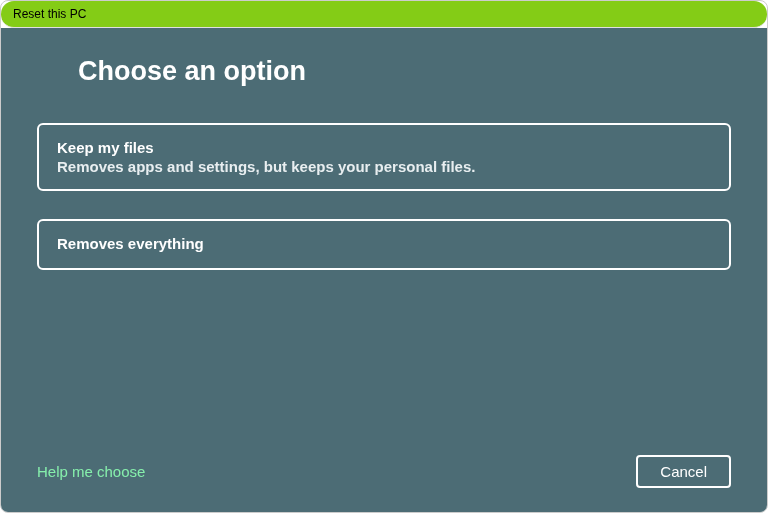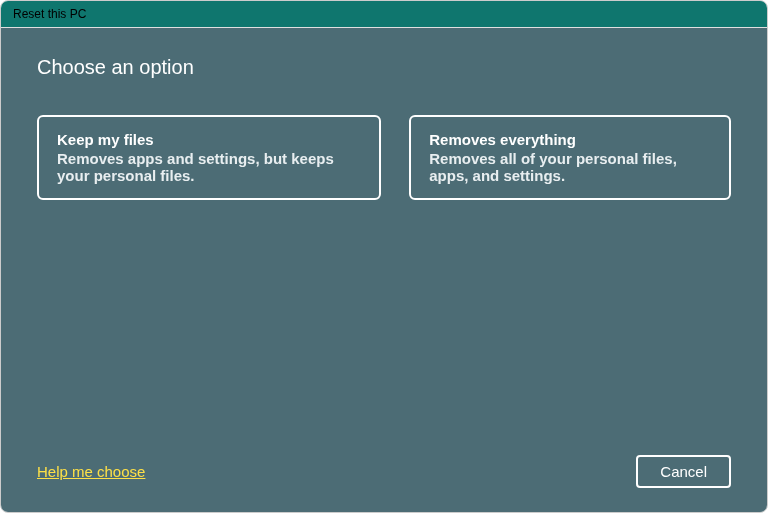--- a/index.html
+++ b/index.html
@@ -17,43 +17,45 @@
     .window {
       width: 100%;
       height: 100%;
       border: 1px solid #ccc;
       border-radius: 8px;
       overflow: hidden;
       display: flex;
       flex-direction: column;
     }
     .titlebar {
-      background: #0f766e;
+      background: #84cc16;
       padding: 6px 12px;
       font-size: 12px;
       color: #000;
       border-bottom: 1px solid #e0e0e0;
+      border-radius: 13px;
     }
     .content {
       flex: 1;
       background: #4c6c75;
       padding: 28px 36px 24px 36px;
       display: flex;
       flex-direction: column;
       color: #ffffff;
     }
     .heading {
-      font-size: 20px;
-      font-weight: 400;
+      font-size: 27px;
+      font-weight: 700;
       margin-bottom: 36px;
       color: #ffffff;
+      margin-left: 41px;
     }
     .options {
       display: flex;
-      flex-direction: row;
+      flex-direction: column;
       gap: 28px;
     }
     .option {
       border: 2px solid #ffffff;
       border-radius: 6px;
       padding: 14px 18px;
       cursor: pointer;
       background: transparent;
       text-align: left;
       color: #ffffff;
@@ -69,22 +71,21 @@
       font-weight: 700;
       color: #e8eef0;
     }
     .footer {
       margin-top: auto;
       display: flex;
       justify-content: space-between;
       align-items: center;
     }
     .help-link {
-      color: #fde047;
-      text-decoration: underline;
+      color: #86efac;
       font-size: 15px;
       cursor: pointer;
     }
     .cancel-button {
       background: transparent;
       border: 2px solid #ffffff;
       border-radius: 4px;
       color: #ffffff;
       font-size: 15px;
       padding: 6px 22px;
@@ -101,21 +102,20 @@
   </div>
   <div class="content">
     <h1 class="heading">Choose an option</h1>
     <div class="options">
       <div class="option">
         <div class="option-title">Keep my files</div>
         <div class="option-desc">Removes apps and settings, but keeps your personal files.</div>
       </div>
       <div class="option">
         <div class="option-title">Removes everything</div>
-        <div class="option-desc">Removes all of your personal files, apps, and settings.</div>
       </div>
     </div>
     <div class="footer">
       <a class="help-link">Help me choose</a>
       <button class="cancel-button">Cancel</button>
     </div>
   </div>
 </div>
 
 </body></html>

